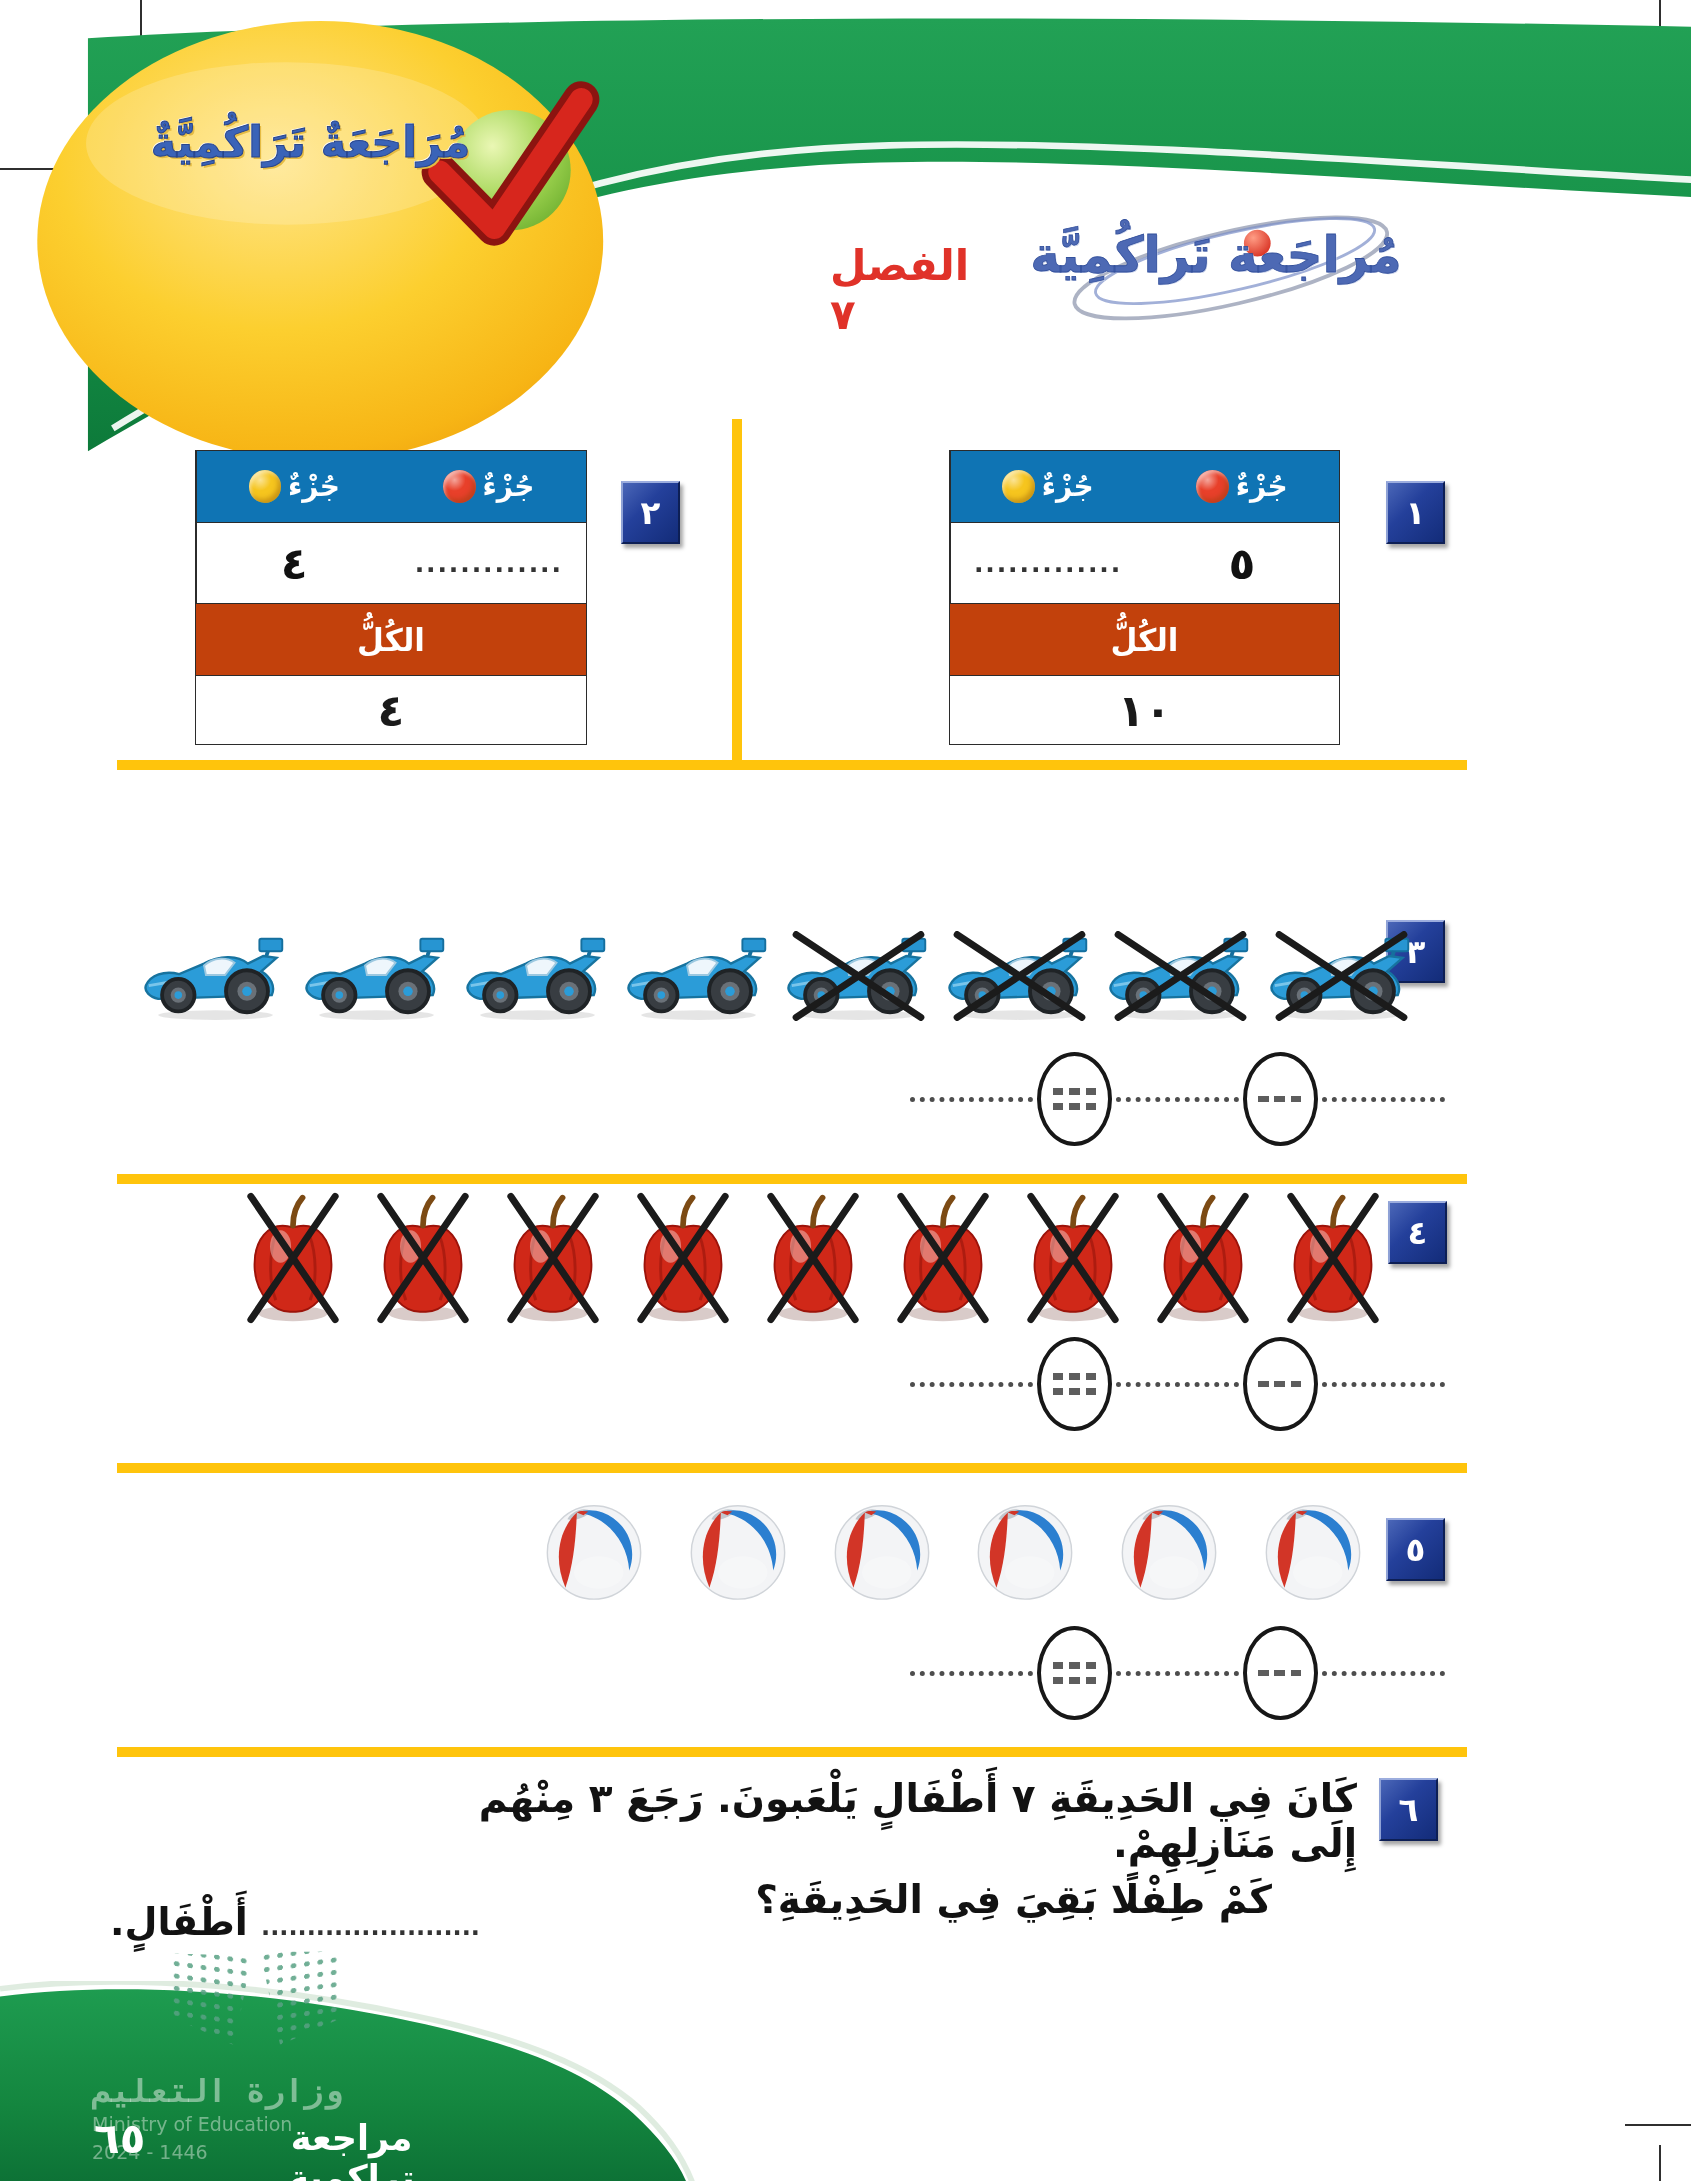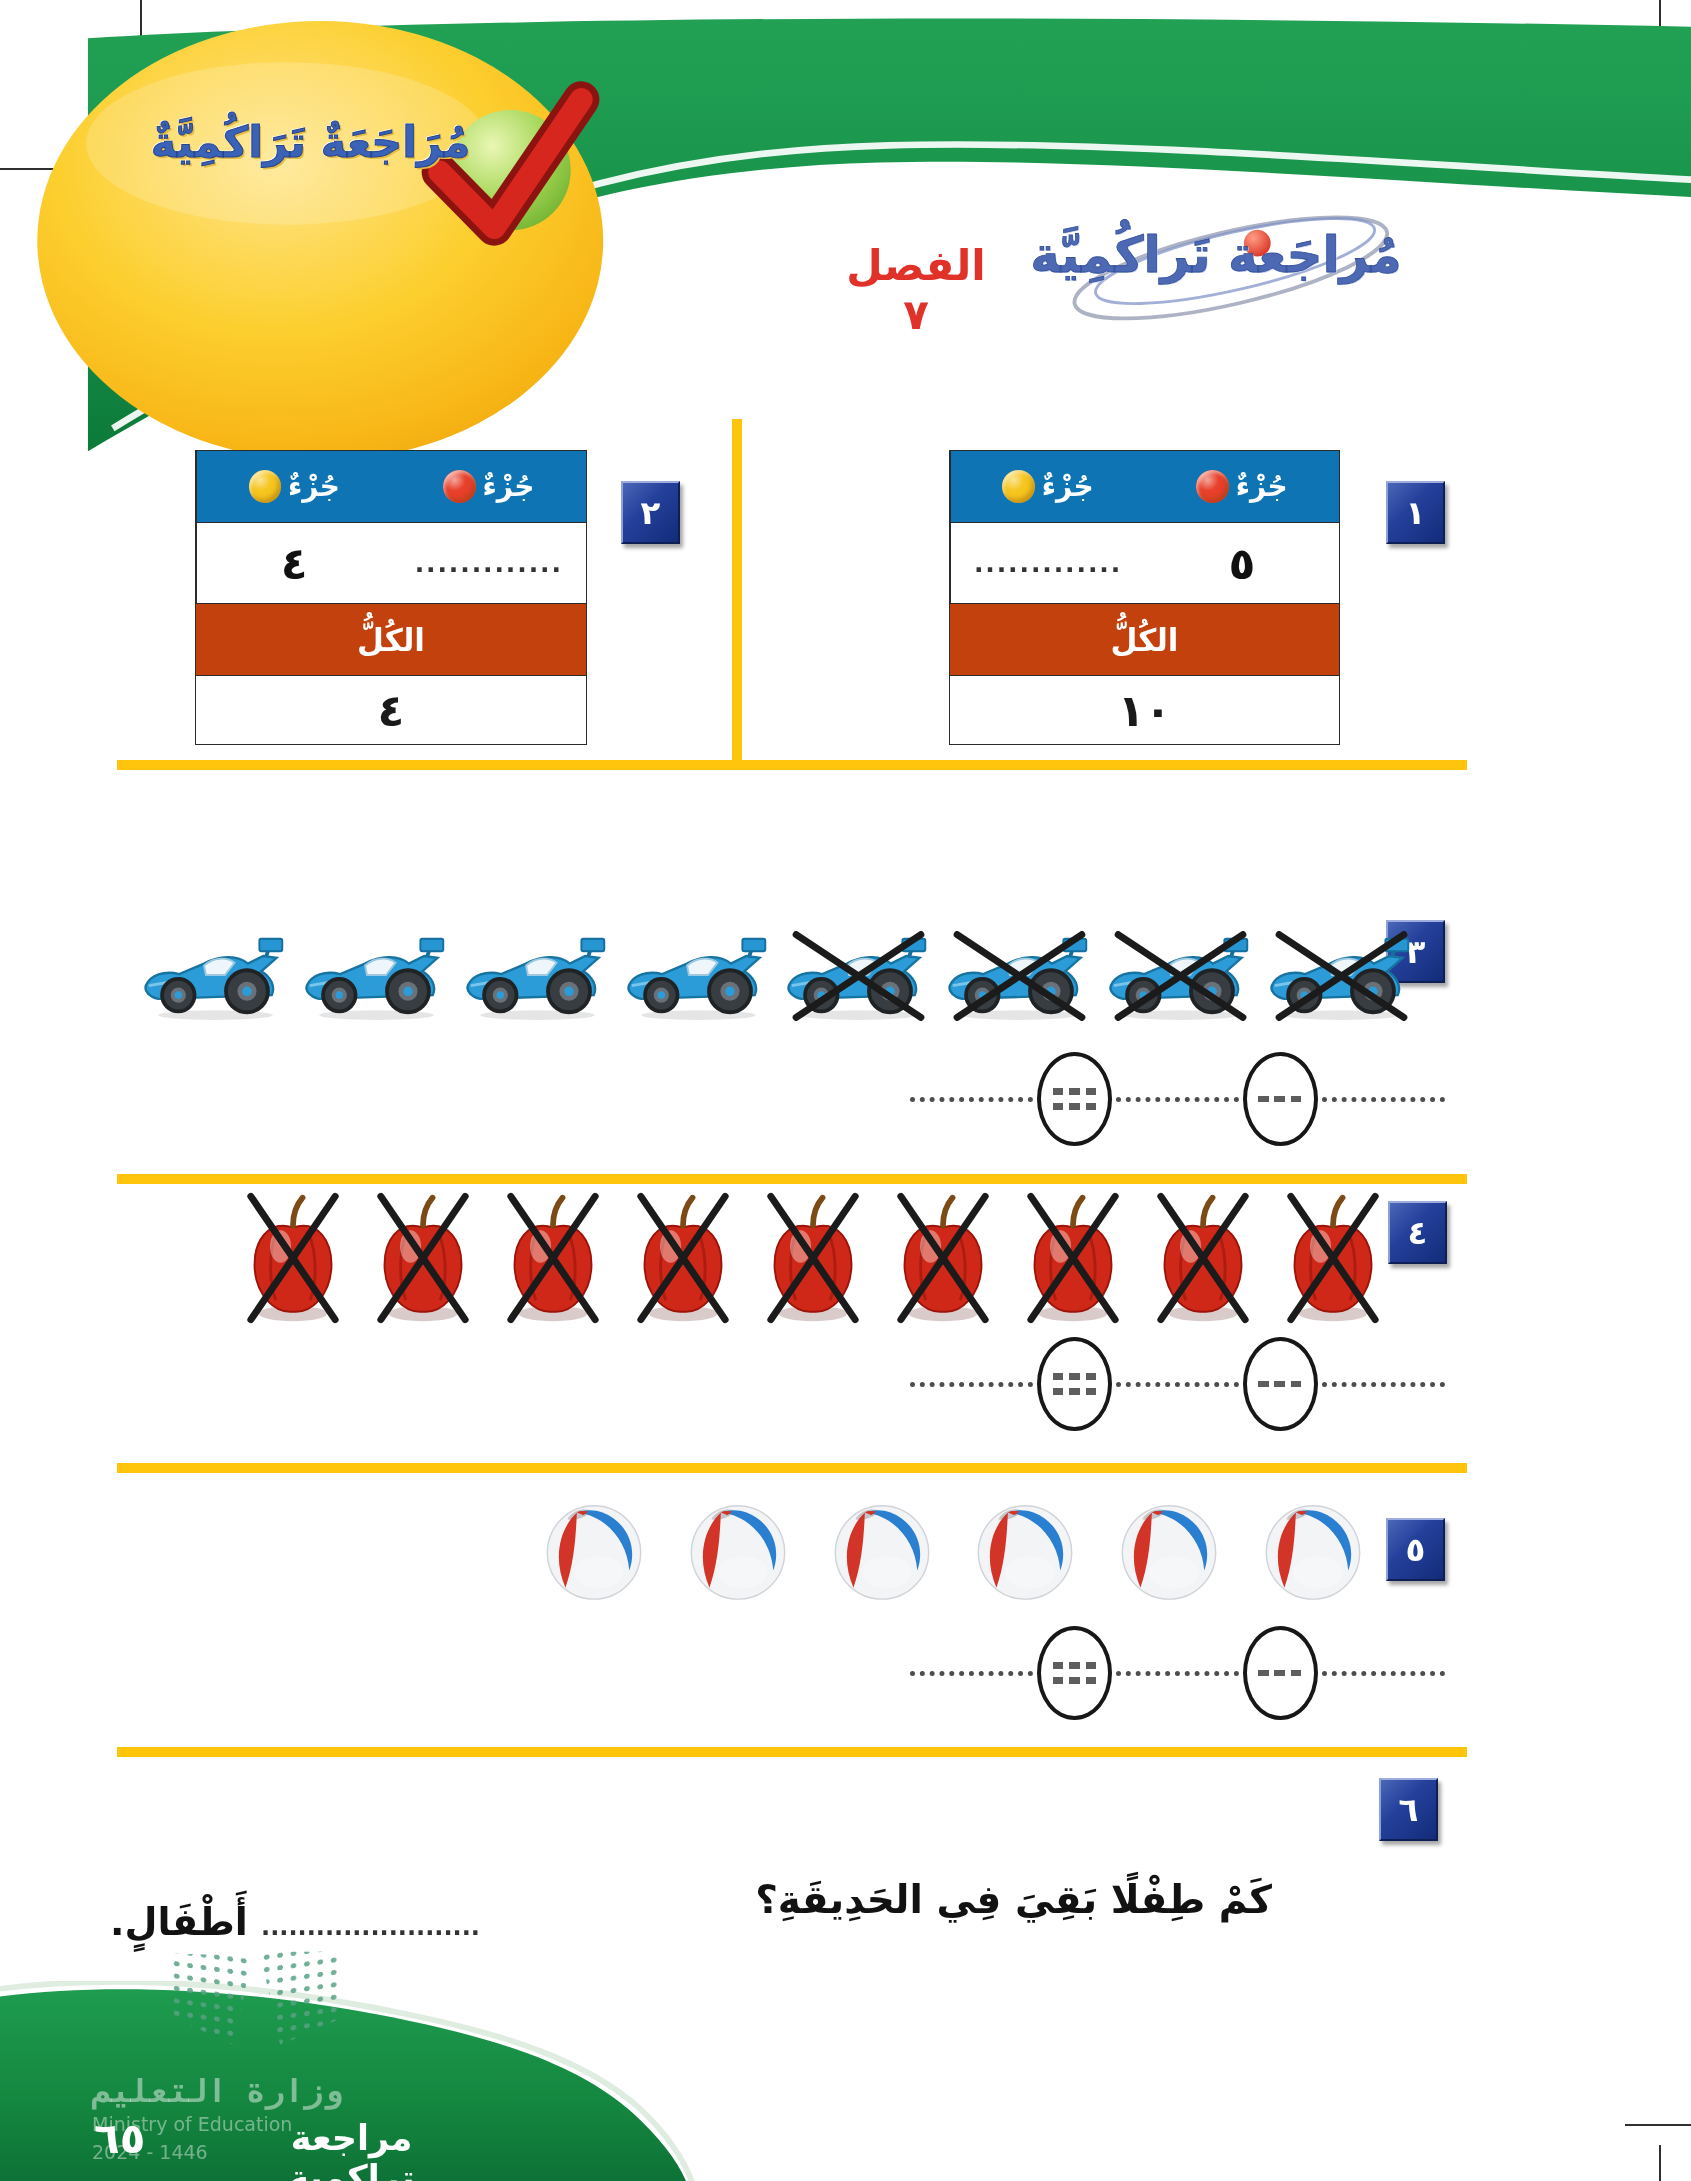--- a/index.html
+++ b/index.html
@@ -10,21 +10,21 @@
   
   #header-svg{position:absolute;left:0;top:0;}
   #ribbon-label{position:absolute;left:143px;top:117px;width:335px;text-align:center;
     font-size:43px;font-weight:bold;color:#3a63b8;-webkit-text-stroke:1px #28458c;
     text-shadow:1.9px 1.9px 0 #e5bb43,-1px -1px 0 #fff;}
   
   #orbit-svg{position:absolute;left:1011px;top:205px;}
   #logo-text{position:absolute;left:1025px;top:226px;width:382px;text-align:center;
     font-size:50px;font-weight:bold;color:#4d69b4;-webkit-text-stroke:0.8px #33509c;
     text-shadow:1px 1px 0 #c9d2ea;}
-  #chapter-label{position:absolute;left:830px;top:241px;width:172px;text-align:center;
+  #chapter-label{position:absolute;left:830px;top:241px;width:172px;text-align:left;
     font-size:42px;font-weight:bold;color:#e03229;}
   
   .instruction{position:absolute;text-align:right;font-size:41px;font-weight:600;color:#121212;direction:rtl;}
   #instr-fill{left:903px;top:344px;width:574px;}
   #instr-sub{left:994px;top:784px;width:478px;}
   
   .pw-table{position:absolute;top:450px;width:390px;border:1.9px solid #2b2b2b;background:#fff;}
   .pw-row{display:flex;border-bottom:1.9px solid #2b2b2b;}
   .pw-row:last-child{border-bottom:none;}
   .pw-cell{flex:1;display:flex;align-items:center;justify-content:center;gap:7px;}
@@ -563,20 +563,21 @@
     <div class="ans-dots"></div>
     <div class="ans-circle">
         <div class="dash"></div>
       </div>
     <div class="ans-dots"></div>
   </div>
 
   <div class="ydiv" style="left:117px;top:1747px;width:1350px;height:9.6px;"></div>
 
   <div class="badge" style="left:1379px;top:1778px;">٦</div>
+  <div id="wp-line1" class="wp-line">كَانَ فِي الحَدِيقَةِ ٧ أَطْفَالٍ يَلْعَبونَ. رَجَعَ ٣ مِنْهُم إِلَى مَنَازِلِهِمْ.</div>
   <div id="wp-line2" class="wp-line">كَمْ طِفْلًا بَقِيَ فِي الحَدِيقَةِ؟</div>
   <div id="wp-answer">
     <span class="blank-dots">........................</span>
     <span>أَطْفَالٍ.</span>
   </div>
 
   <svg id="footer-svg" width="1692" height="201" viewBox="0 0 1770 210">
     <defs>
       <linearGradient id="footg" x1="0" y1="0" x2="0" y2="1">
         <stop offset="0" stop-color="#1e9c50"></stop>

